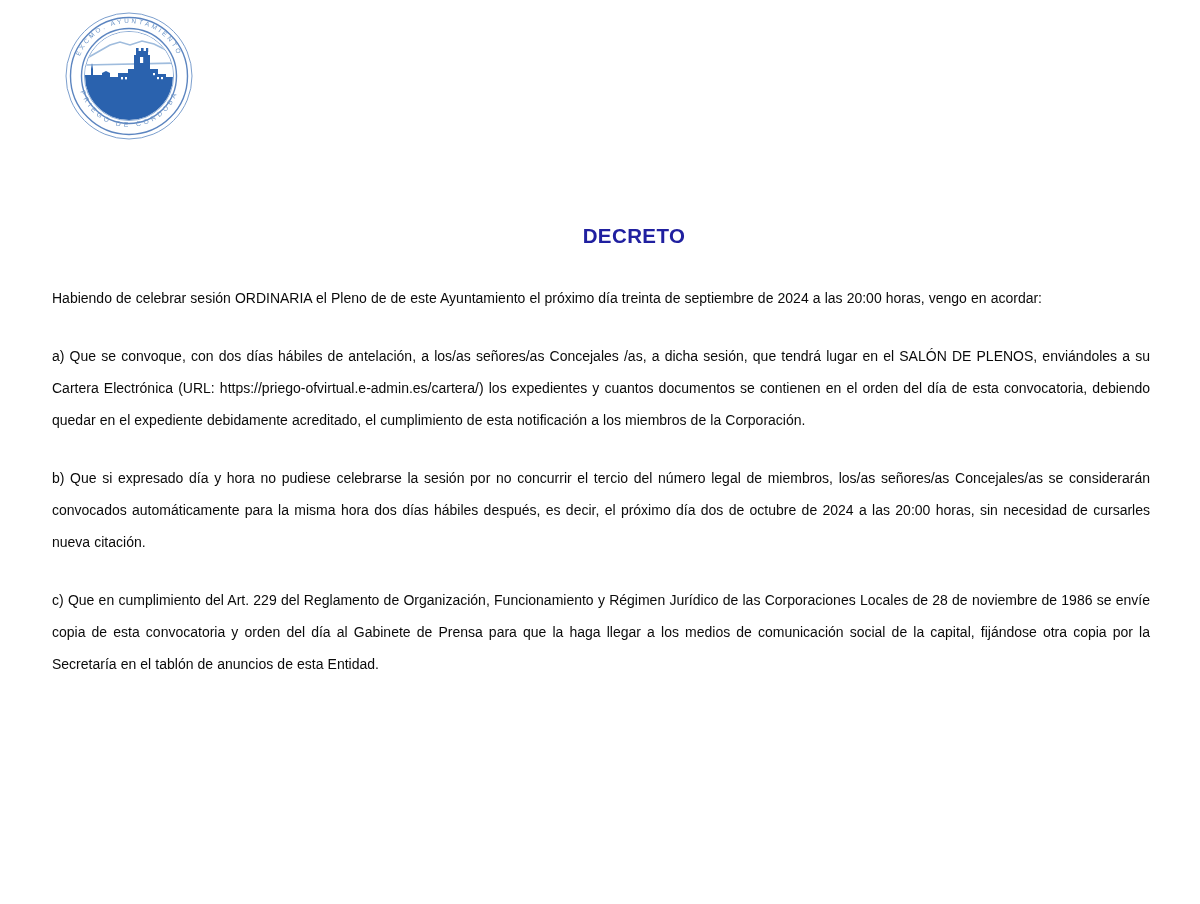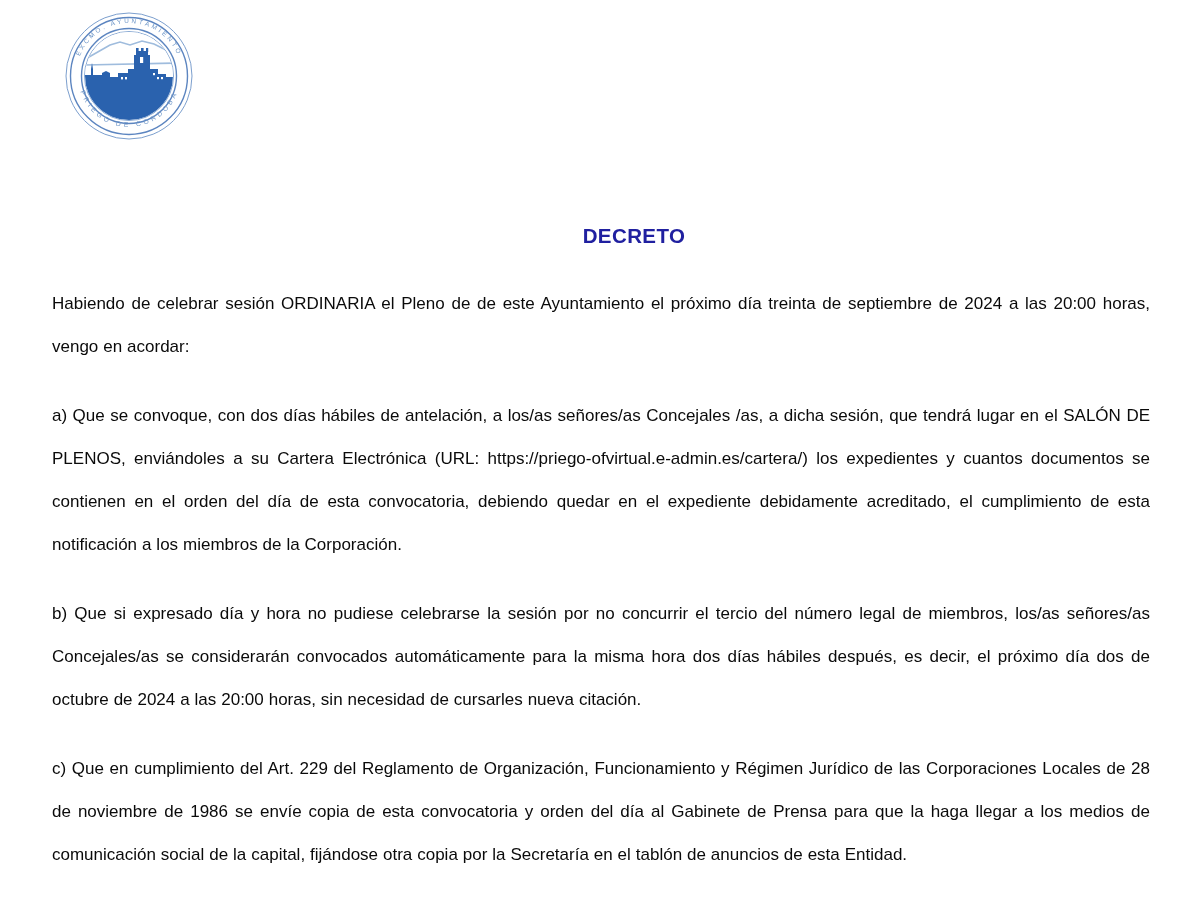--- a/index.html
+++ b/index.html
@@ -48,22 +48,22 @@
     font-weight: bold;
     color: #2020a0;
     text-align: center;
     letter-spacing: 0.4px;
     margin: 0 0 34px 0;
     padding-left: 66px;
   }
 
   p.para {
     margin: 0 0 26px 0;
-    font-size: 17px;
-    line-height: 43px;
+    font-size: 14px;
+    line-height: 32px;
     text-align: justify;
     text-justify: inter-word;
     color: #0a0a0a;
     word-spacing: 0.2px;
   }
   p.para:last-child { margin-bottom: 0; }
   p.para.no-justify { text-align: left; }
 </style>
 </head>
 <body>

